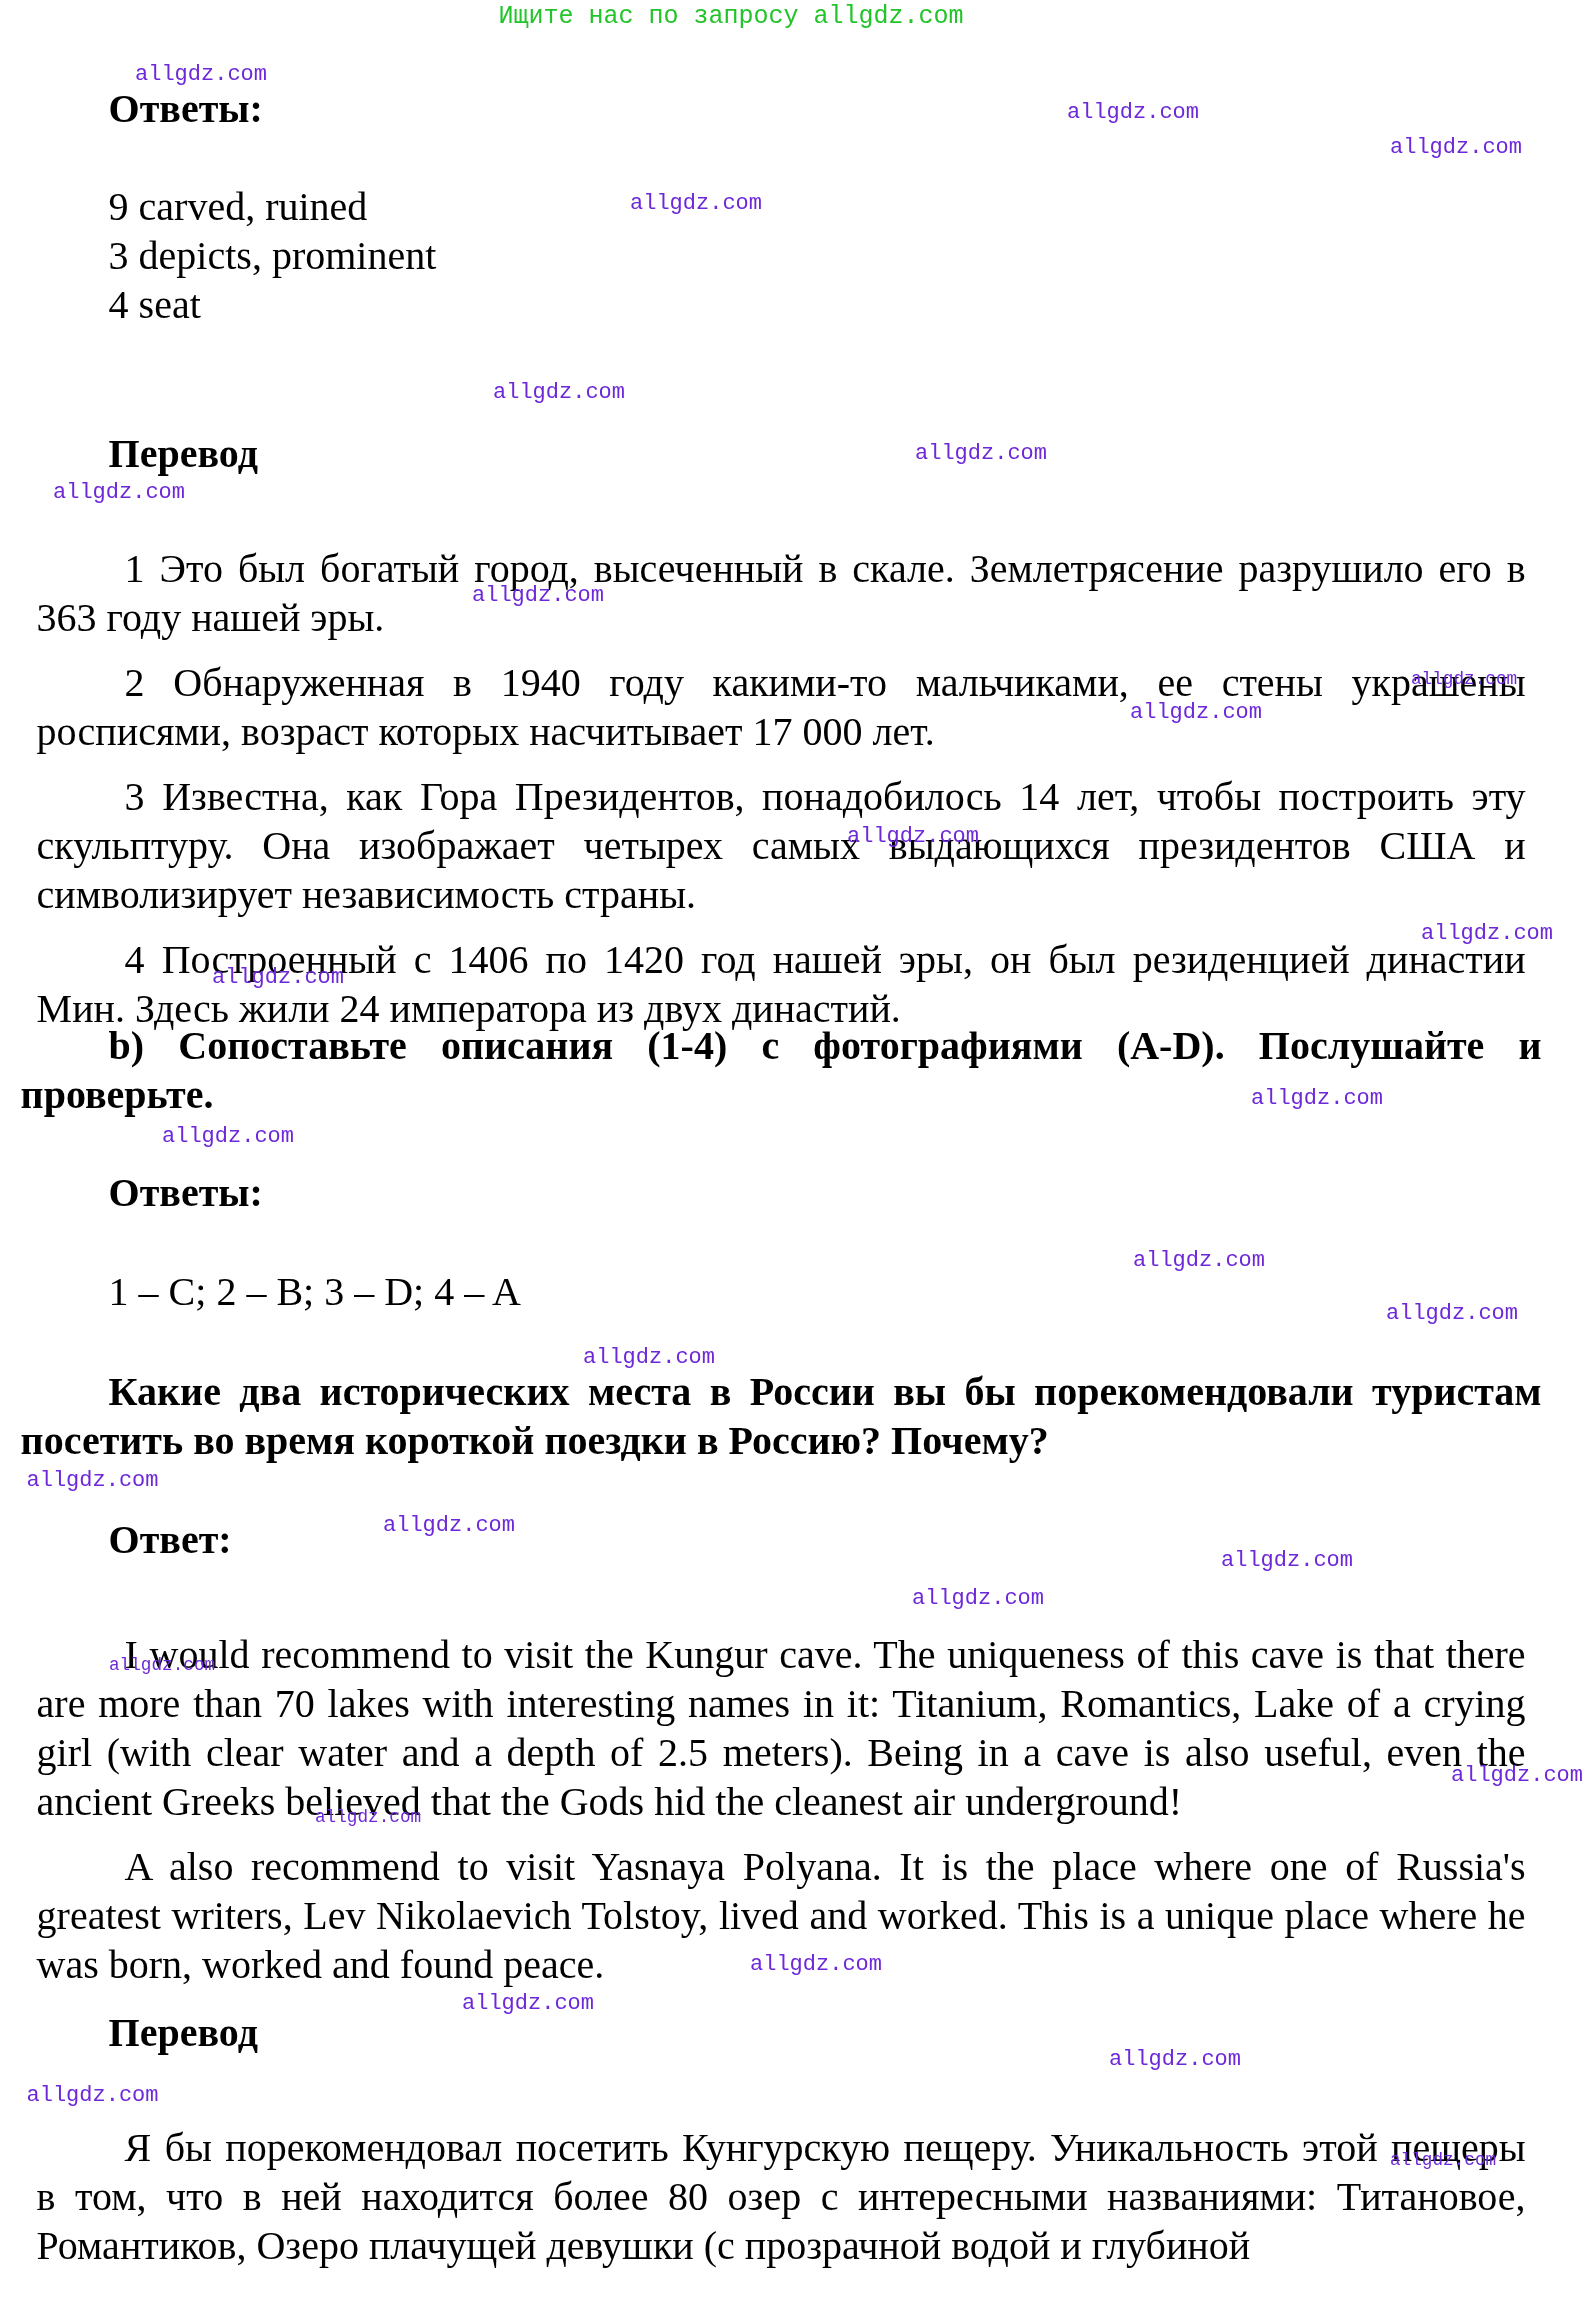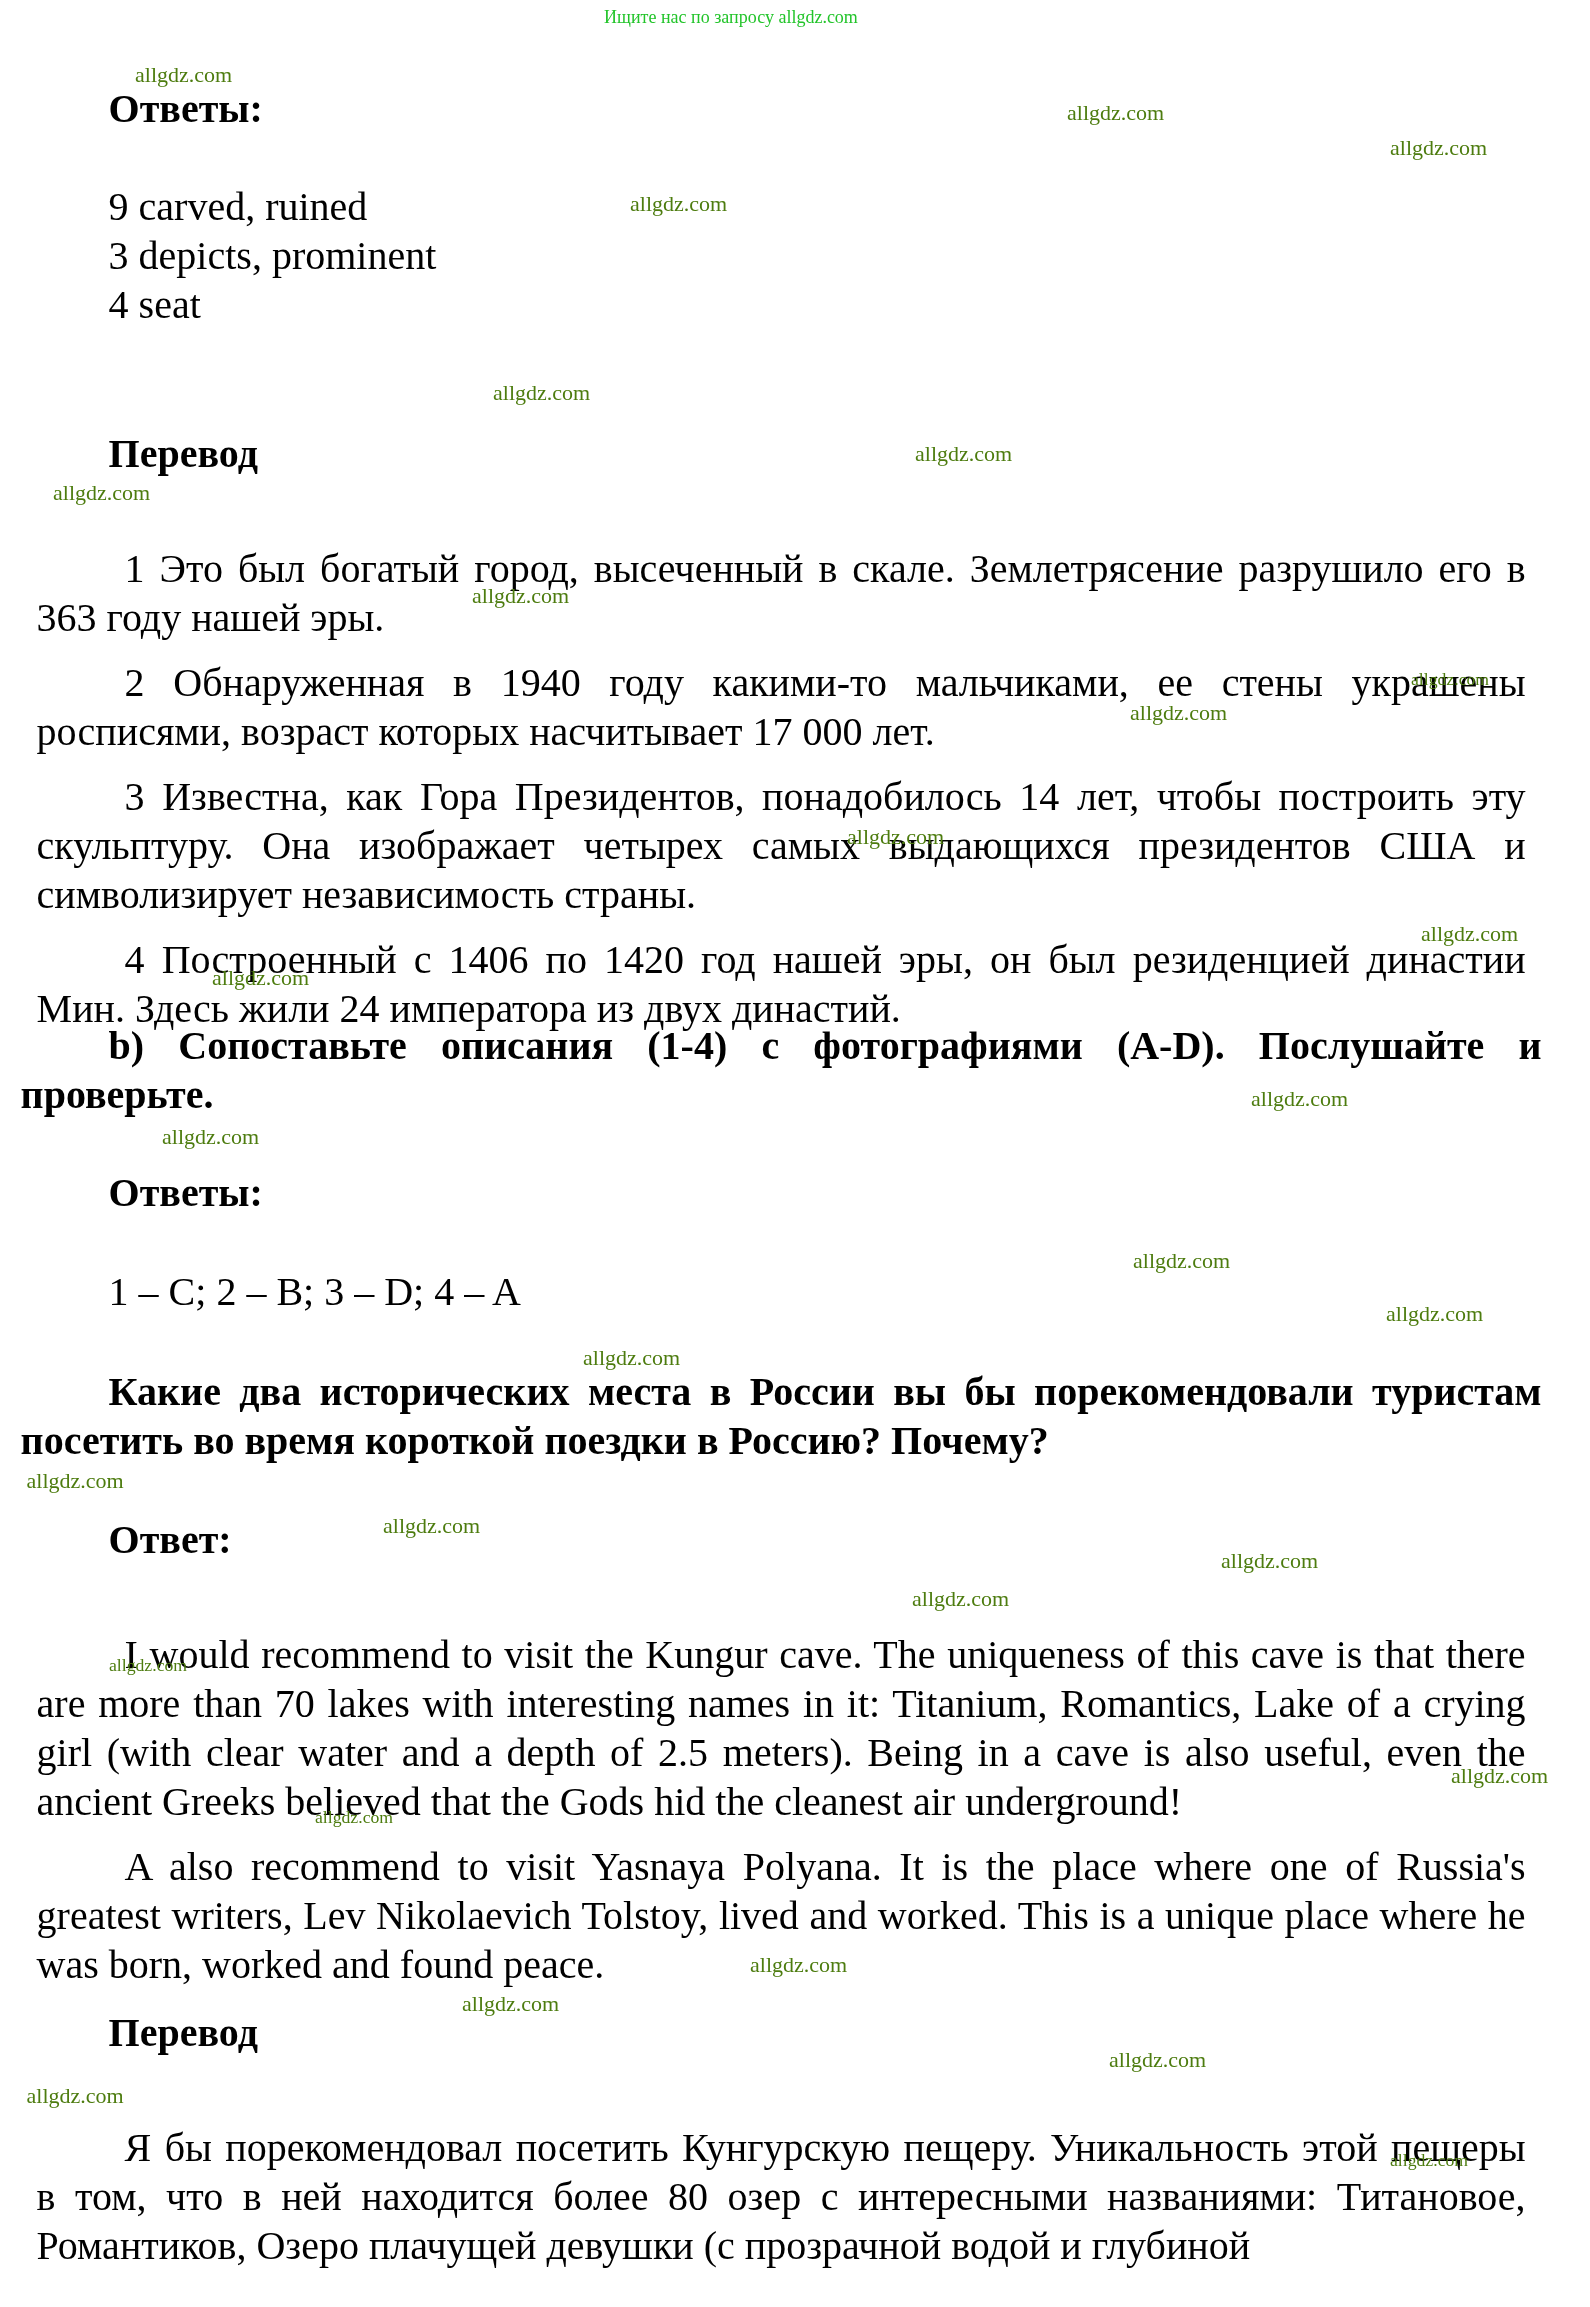--- a/index.html
+++ b/index.html
@@ -1,40 +1,40 @@
 <!DOCTYPE html>
 <html style="font-size:11.8px"><head>
 <meta charset="utf-8">
 <style>
   html, body { margin: 0; padding: 0; background: #ffffff; }
   body { width: 1590px; height: 2307px; position: relative; overflow: hidden; }
   .page { position: absolute; left: 0; top: 0; width: 1590px; height: 2307px; }
   .top-banner {
     position: absolute; top: 0; left: 0; width: 1462px; height: 34px;
-    text-align: center; font-family: Liberation Serif, serif;
-    font-size: 18px; line-height: 34px; color: #22c42a;
+    text-align: center; font-family: Liberation Mono, monospace;
+    font-size: 25px; line-height: 34px; color: #22c42a;
   }
   .bottom-banner {
     position: absolute; top: 2272px; left: 0; width: 1590px; height: 35px;
     text-align: center; font-family: "Liberation Sans", "DejaVu Sans", sans-serif;
     font-size: 26.5px; line-height: 34px; color: #4b0c85; white-space: pre;
   }
   .content {
     position: absolute; left: 20.6px; top: 0; width: 1521px;
     font-family: "Liberation Serif", "DejaVu Serif", serif;
     font-size: 40px; color: #000; line-height: 49px;
   }
   .blk { position: absolute; left: 0; width: 1521px; }
   .p { text-align: justify; text-indent: 88px; margin: 16px; }
   .h { font-weight: bold; margin: 0; padding-left: 88px; }
   .q { font-weight: bold; text-align: justify; text-indent: 88px; margin: 0; }
   .li { margin: 0; padding-left: 88px; }
   .wm {
-    position: absolute; font-family: Liberation Serif, serif;
-    font-size: 22px; color: #4d7c0f; line-height: 25px; white-space: nowrap;
+    position: absolute; font-family: Liberation Mono, monospace;
+    font-size: 22px; color: #6d28d9; line-height: 25px; white-space: nowrap;
   }
   .wm.sm { font-size: 17.7px; line-height: 20.6px; }
 </style>
 </head>
 <body>
 
 <div class="page">
 
   <div class="top-banner">Ищите нас по запросу allgdz.com</div>
 

